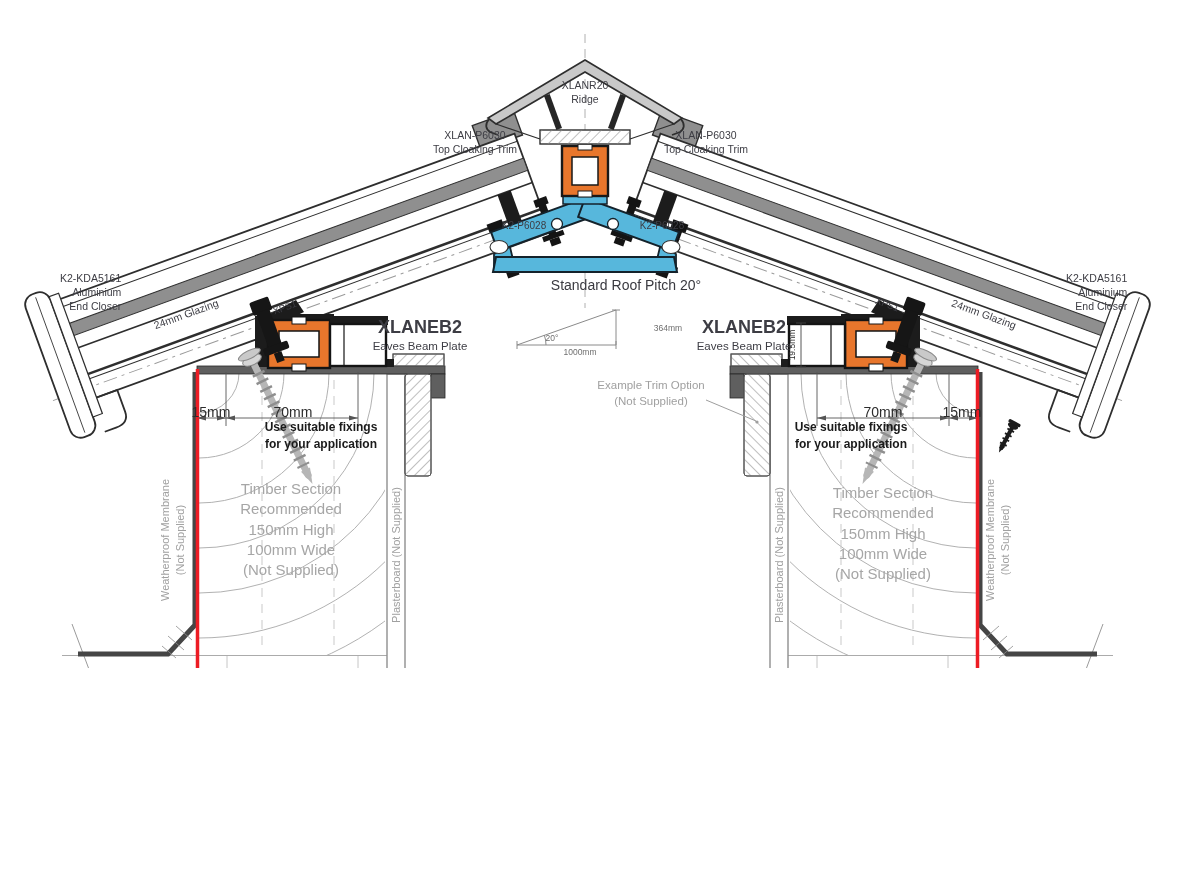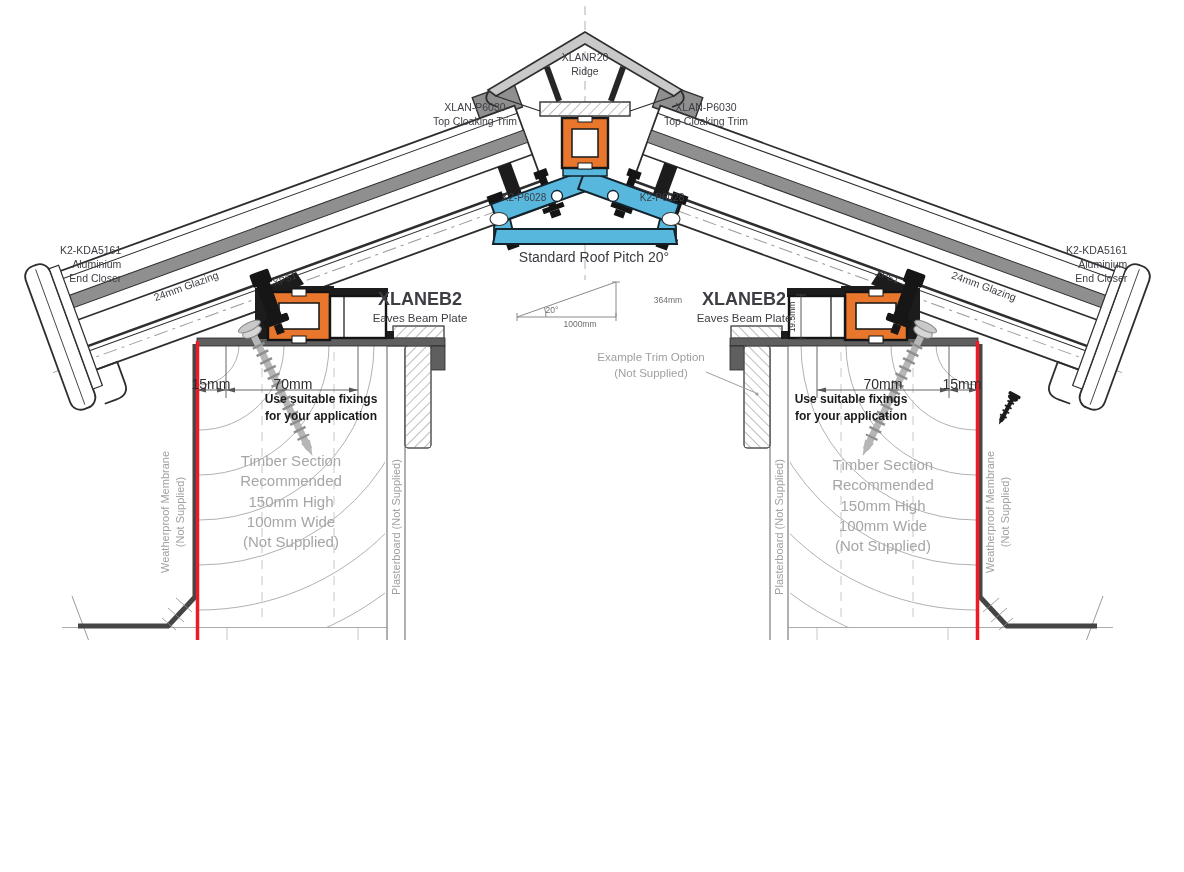--- a/index.html
+++ b/index.html
@@ -1,17 +1,17 @@
 <!DOCTYPE html>
 <html><head>
 <meta charset="utf-8">
 <style>
   html,body{margin:0;padding:0;background:#fff;}
   .canvas{position:relative;width:1184px;height:640px;background:#fff;overflow:hidden;
-          font-family:"Liberation Sans",sans-serif;}
+          font-family:"Liberation Sans",sans-serif;margin-top:28px;}
   .canvas svg{position:absolute;left:0;top:0;}
   .lbl{position:absolute;transform:translate(-50%,-50%);white-space:pre-line;text-align:center;
        color:#3d3d44;font-size:10.5px;line-height:1.35;pointer-events:none;}
   .lbl-left{transform:translate(0,-50%);text-align:right;}
   .rot-l{transform:translate(-50%,-50%) rotate(-20deg);}
   .rot-r{transform:translate(-50%,-50%) rotate(20deg);}
   .rot-v{transform:translate(-50%,-50%) rotate(-90deg);}
   .gray{color:#a0a0a0;}
   .dim{font-size:14px;color:#2c2c2c;}
   .dim-v{font-size:8.5px;color:#2c2c2c;transform:translate(-50%,-50%) rotate(-90deg);white-space:nowrap;}
@@ -266,21 +266,21 @@
 End Closer</span>
 <span class="lbl lbl-left part" style="left:1066px;top:264px">K2-KDA5161
 Aluminium
 End Closer</span>
 <span class="lbl rot-l part" style="left:186px;top:286px">24mm Glazing</span>
 <span class="lbl rot-r part" style="left:984px;top:286px">24mm Glazing</span>
 <span class="lbl rot-l" style="left:285px;top:280px;font-size:9.5px">XPS1</span>
 <span class="lbl rot-r" style="left:887px;top:277px;font-size:9.5px">XPS1</span>
 <span class="lbl" style="left:420px;top:307px"><span class="beam-code">XLANEB2</span><span class="beam-name">Eaves Beam Plate</span></span>
 <span class="lbl" style="left:744px;top:307px"><span class="beam-code">XLANEB2</span><span class="beam-name">Eaves Beam Plate</span></span>
-<span class="lbl pitch" style="left:594px;top:257px">Standard Roof Pitch 20°</span>
+<span class="lbl pitch" style="left:626px;top:257px">Standard Roof Pitch 20°</span>
 <span class="lbl tri" style="left:552px;top:311px">20°</span>
 <span class="lbl tri" style="left:668px;top:301px">364mm</span>
 <span class="lbl tri" style="left:580px;top:325px">1000mm</span>
 <span class="lbl dim" style="left:211px;top:384px">15mm</span>
 <span class="lbl dim" style="left:293px;top:384px">70mm</span>
 <span class="lbl dim" style="left:883px;top:384px">70mm</span>
 <span class="lbl dim" style="left:962px;top:384px">15mm</span>
 <span class="lbl dim-v" style="left:793px;top:317px">19.5mm</span>
 <span class="lbl small-note" style="left:321px;top:408px">Use suitable fixings
 for your application</span>

